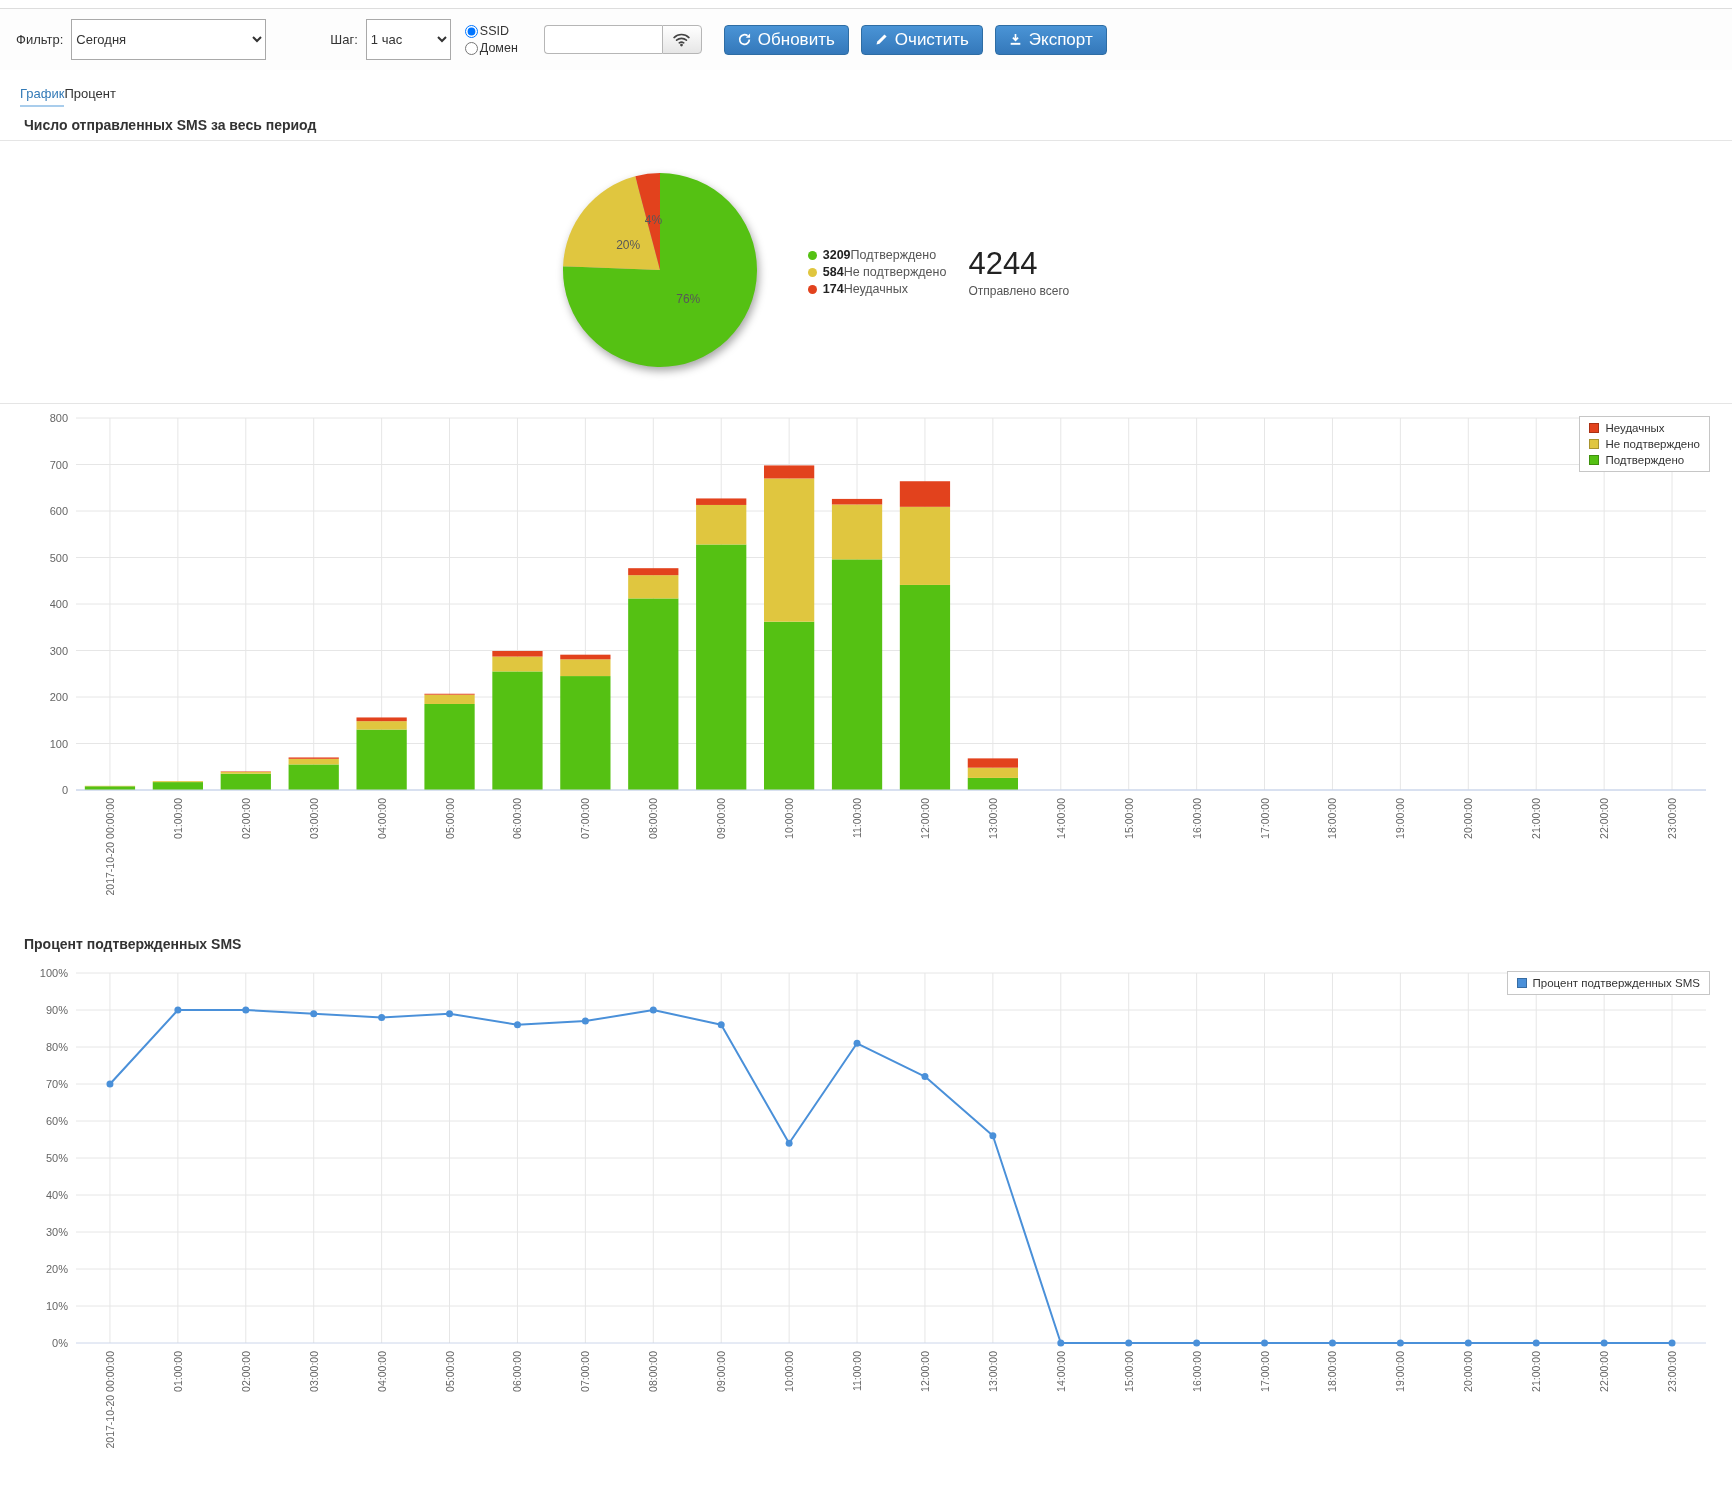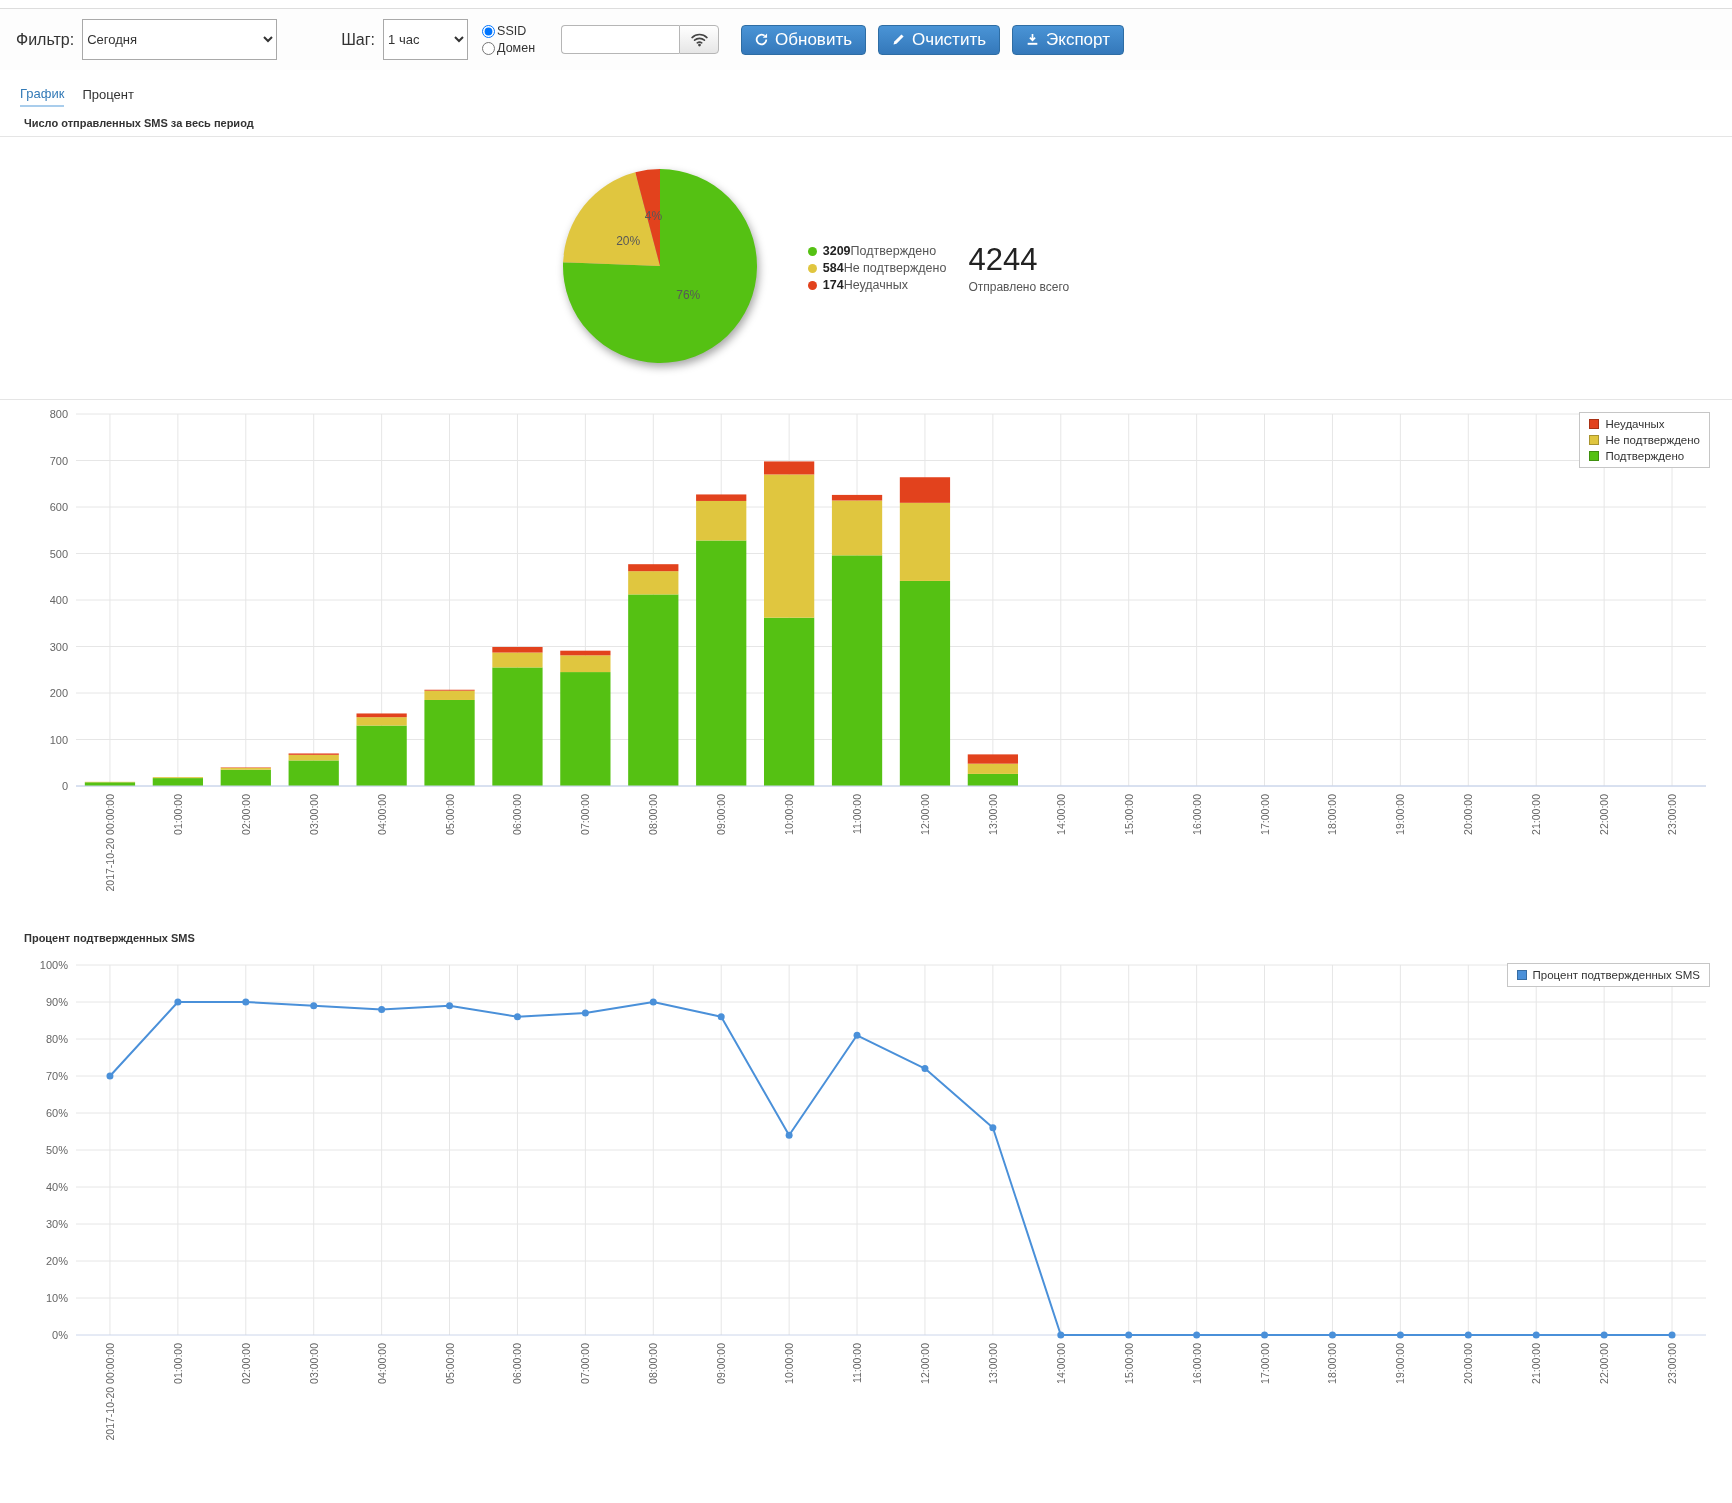--- a/index.html
+++ b/index.html
@@ -2,21 +2,21 @@
 <html><head>
 <meta charset="utf-8">
 <style>
   * { box-sizing: border-box; margin: 0; padding: 0; }
   html,body { width: 1732px; height: 1503px; background:#fff; overflow:hidden;
     font-family: "Liberation Sans", sans-serif; color:#333; }
 
   
   .toolbar { display:flex; align-items:center; margin:8px 0 0 0; padding:10px 16px;
     border-top:1px solid #ddd; background:#fdfdfd; height:62px; }
-  .toolbar label.lbl { font-size:16px; color:#333; margin-right:8px; }
+  .toolbar label.lbl { font-size:13px; color:#333; margin-right:8px; }
   select { height:41px; border:1px solid #a9a9a9; background:#fff; font-size:13px;
     font-family:"Liberation Sans",sans-serif; color:#333; }
   .sel-filter { width:195px; }
   .sel-step { width:85px; }
   .grp { display:flex; align-items:center; }
   .grp.step { margin-left:64px; }
   .radios { display:flex; flex-direction:column; gap:3px; margin-left:14px; font-size:12.5px; }
   .radios label { display:flex; align-items:center; gap:2px; cursor:pointer; }
   .input-group { display:flex; margin-left:26px; }
   .input-group input[type=text] { width:118px; height:29px; border:1px solid #b6b6b6;
@@ -25,26 +25,26 @@
     background:linear-gradient(#ffffff,#e6e6e6); cursor:pointer; display:flex;
     align-items:center; justify-content:center; }
   .btn-primary { display:inline-flex; align-items:center; gap:7px; height:30px;
     background:linear-gradient(#4a94d6,#3478ba); border:1px solid #2e6da4; color:#fff;
     padding:0 13px; border-radius:4px; font-size:17px; cursor:pointer; margin-left:12px;
     font-family:"Liberation Sans",sans-serif; }
   .btn-primary:first-of-type { margin-left:22px; }
   .btn-primary span { text-decoration:underline; text-decoration-color:rgba(255,255,255,.0); }
 
   
-  .tabs { display:flex; gap:18px; padding:10px 0 0 20px; margin-top:6px;align-items:center; }
+  .tabs { display:flex; padding:10px 0 0 20px; margin-top:6px; }
   .tab { font-size:13px; cursor:pointer; padding-bottom:4px; color:#333; text-decoration:none; }
   .tab.active { color:#337ab7; border-bottom:2px solid #a9cdec; }
 
   
-  .panel-header { font-size:11px; font-weight:bold; color:#333; padding:10px 0 7px 24px; }
+  .panel-header { font-size:14px; font-weight:bold; color:#333; padding:10px 0 7px 24px; }
   .pie-body { border-top:1px solid #e5e5e5; border-bottom:1px solid #e5e5e5; padding:10px 0; }
   .pie-wrap { display:flex; align-items:center; justify-content:center; padding-right:130px; gap:4px; }
   .pie-svg { filter: drop-shadow(2px 4px 4px rgba(0,0,0,.35)); }
   .pie-legend { margin-left:16px; display:flex; flex-direction:column; gap:3px; }
   .pie-legend-row { display:flex; align-items:center; font-size:12.5px; color:#555; cursor:pointer; }
   .pie-legend-row .dot { width:9px; height:9px; border-radius:50%; margin-right:6px; display:inline-block; }
   .pie-legend-row b { color:#222; }
   .pie-total { margin-left:18px; }
   .total-number { font-size:31px; color:#222; }
   .total-label { font-size:12px; color:#555; margin-top:2px; }

